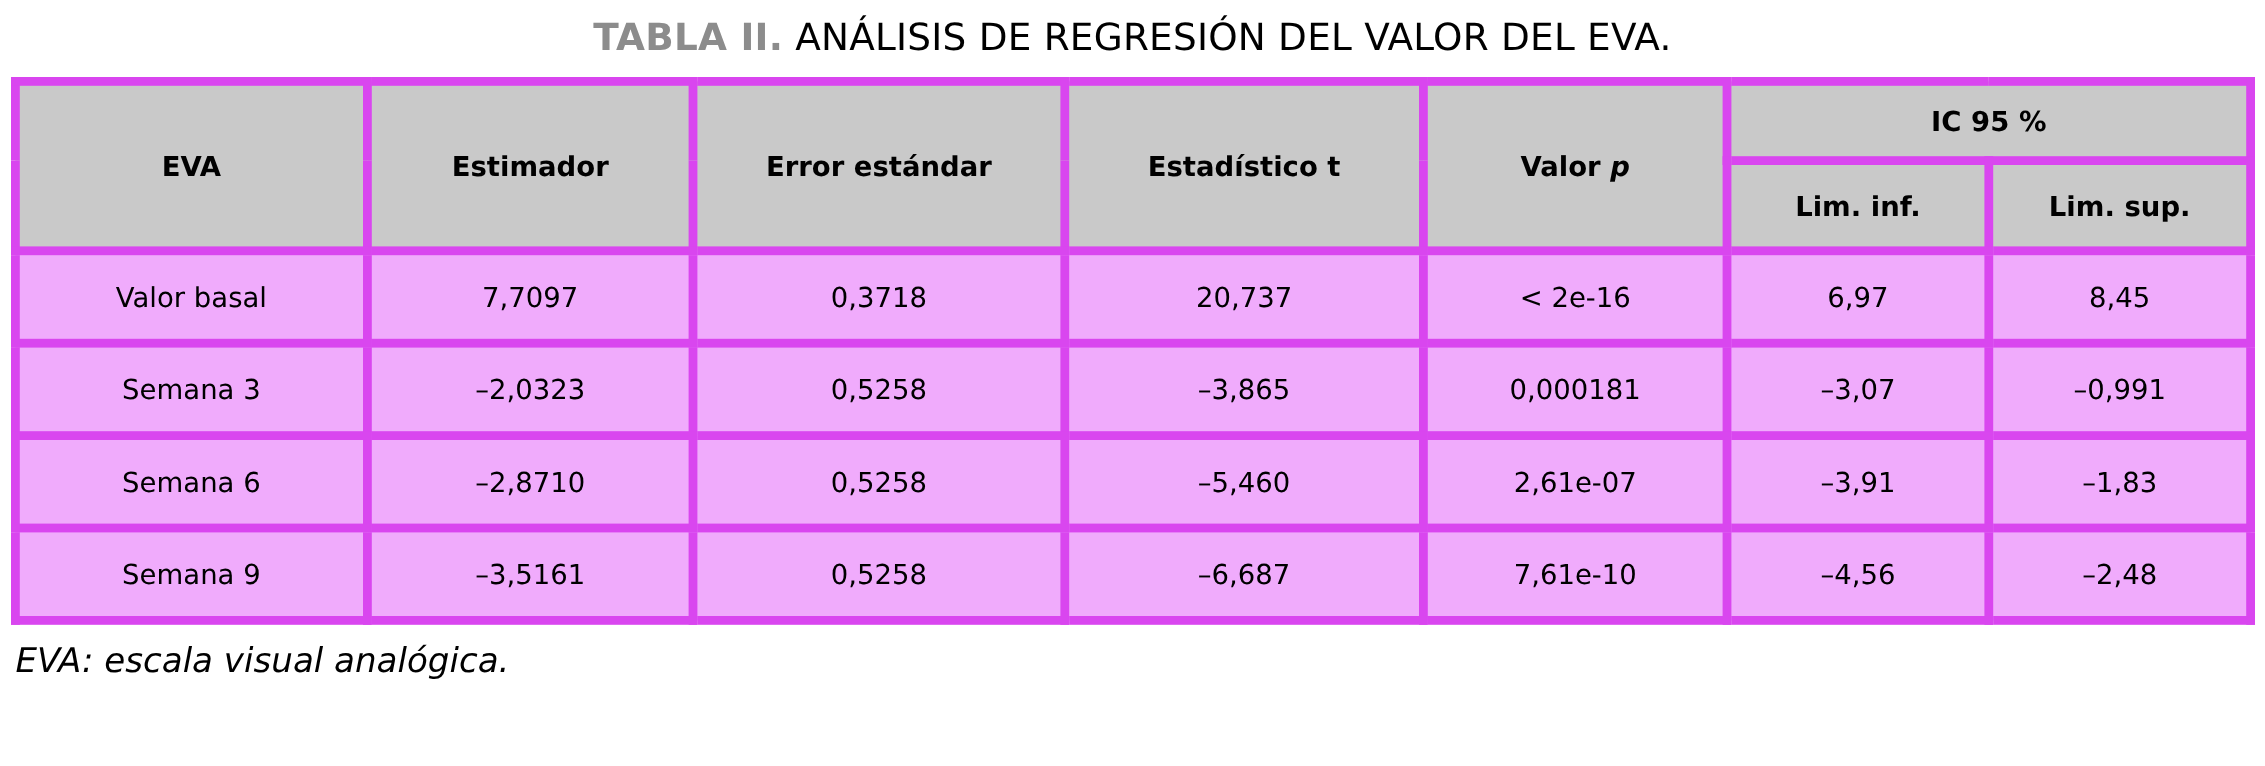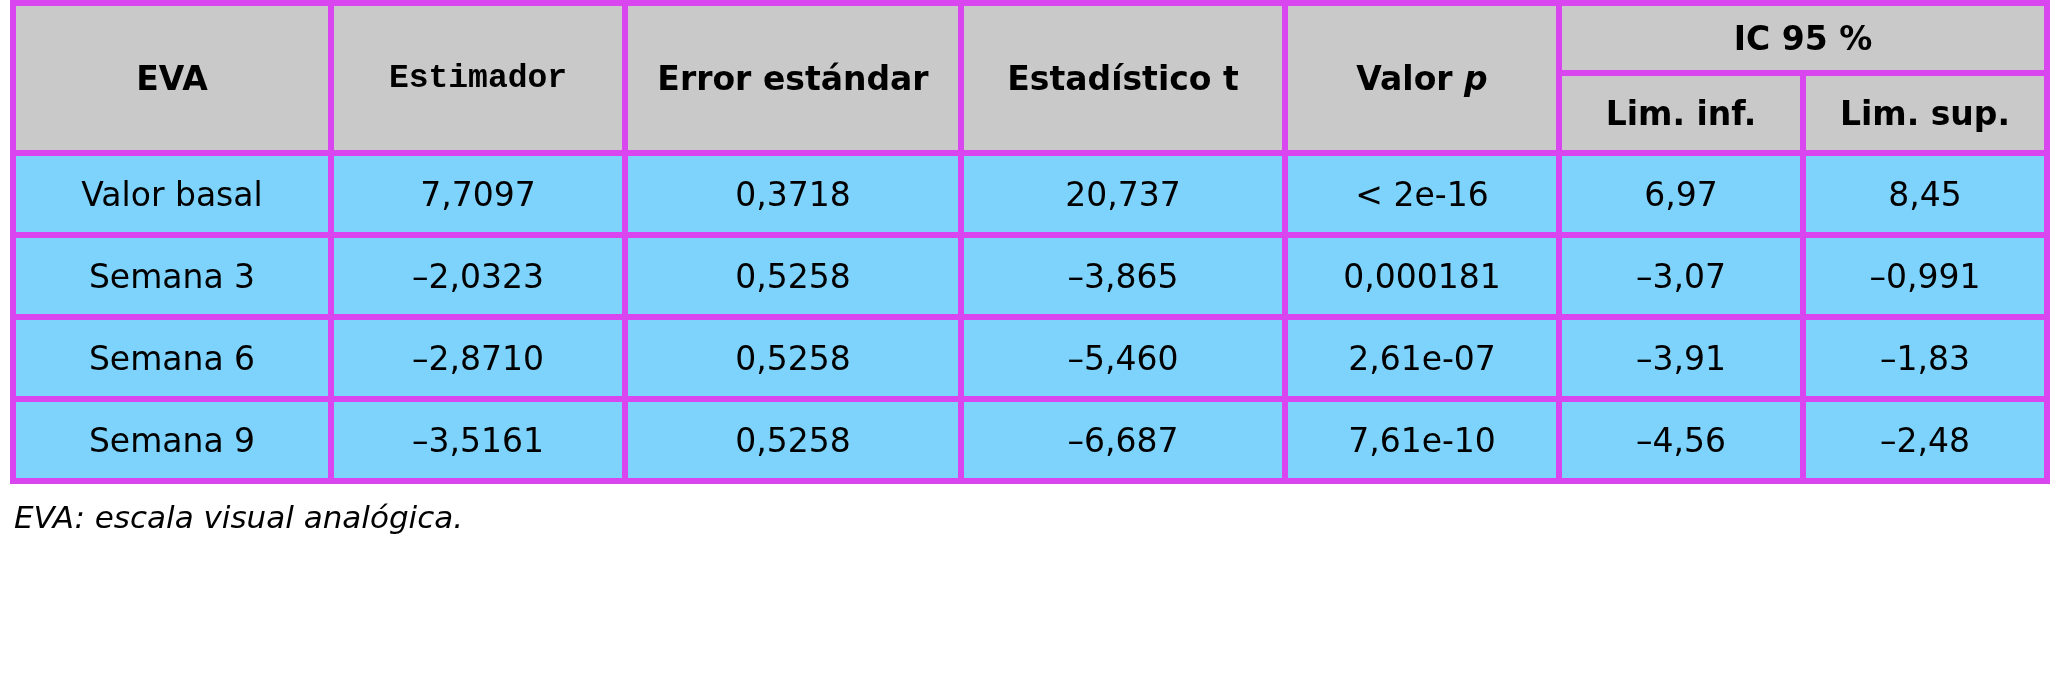--- a/index.html
+++ b/index.html
@@ -38,45 +38,45 @@
   }
   table.reg-table {
     border-collapse: collapse;
     table-layout: fixed;
     width: 2040px;
     margin: 0 0 0 10px;
     border: 2px solid #000000;
   }
   table.reg-table th,
   table.reg-table td {
-    border: 6px solid #d946ef;
+    border: 8px solid #d946ef;
     text-align: center;
     vertical-align: middle;
-    font-size: 33px;
+    font-size: 25px;
     padding: 0;
   }
   thead th {
     background: #c9c9c9;
     font-weight: bold;
   }
   th.col-eva      { width: 312px; }
-  th.col-est      { width: 288px; font-family: Liberation Mono, monospace; }
+  th.col-est      { width: 288px; }
   th.col-err      { width: 330px; margin-left: 10px; }
   th.col-t        { width: 318px; }
   th.col-p        { width: 268px; }
   th.col-ic-inf   { width: 262px; }
   th.col-ic-sup   { width: 262px; }
 
   th.h-tall   { height: 138px; }
   th.h-ic     { height: 64px; }
   th.h-sub    { height: 74px; }
 
   tbody td {
     height: 76px;
-    background: #7dd3fc;
+    background: #f0abfc;
     font-weight: normal;
   }
   .ital {
     font-style: italic;
   }
   .notes {
     margin: 14px 0 0 14px;
     font-size: 31px;
     font-style: italic;
     line-height: 1.28;
@@ -84,20 +84,23 @@
   }
   .notes div { white-space: normal; }
   .notes .line1 { margin-bottom: 13px; }
   sup { font-size: 0.65em; vertical-align: super; }
 </style>
 </head>
 <body>
 
 <div class="page">
 
+  <div class="caption">
+    <span class="cap-label">TABLA II.</span><span class="cap-text"> ANÁLISIS DE REGRESIÓN DEL VALOR DEL EVA.</span>
+  </div>
 
   <table class="reg-table">
     <thead>
       <tr>
         <th class="col-eva h-tall" rowspan="2">EVA</th>
         <th class="col-est h-tall" rowspan="2">Estimador</th>
         <th class="col-err h-tall" rowspan="2">Error estándar</th>
         <th class="col-t h-tall" rowspan="2">Estadístico t</th>
         <th class="col-p h-tall" rowspan="2"><span>Valor </span><span class="ital">p</span></th>
         <th class="h-ic" colspan="2">IC 95 %</th>

